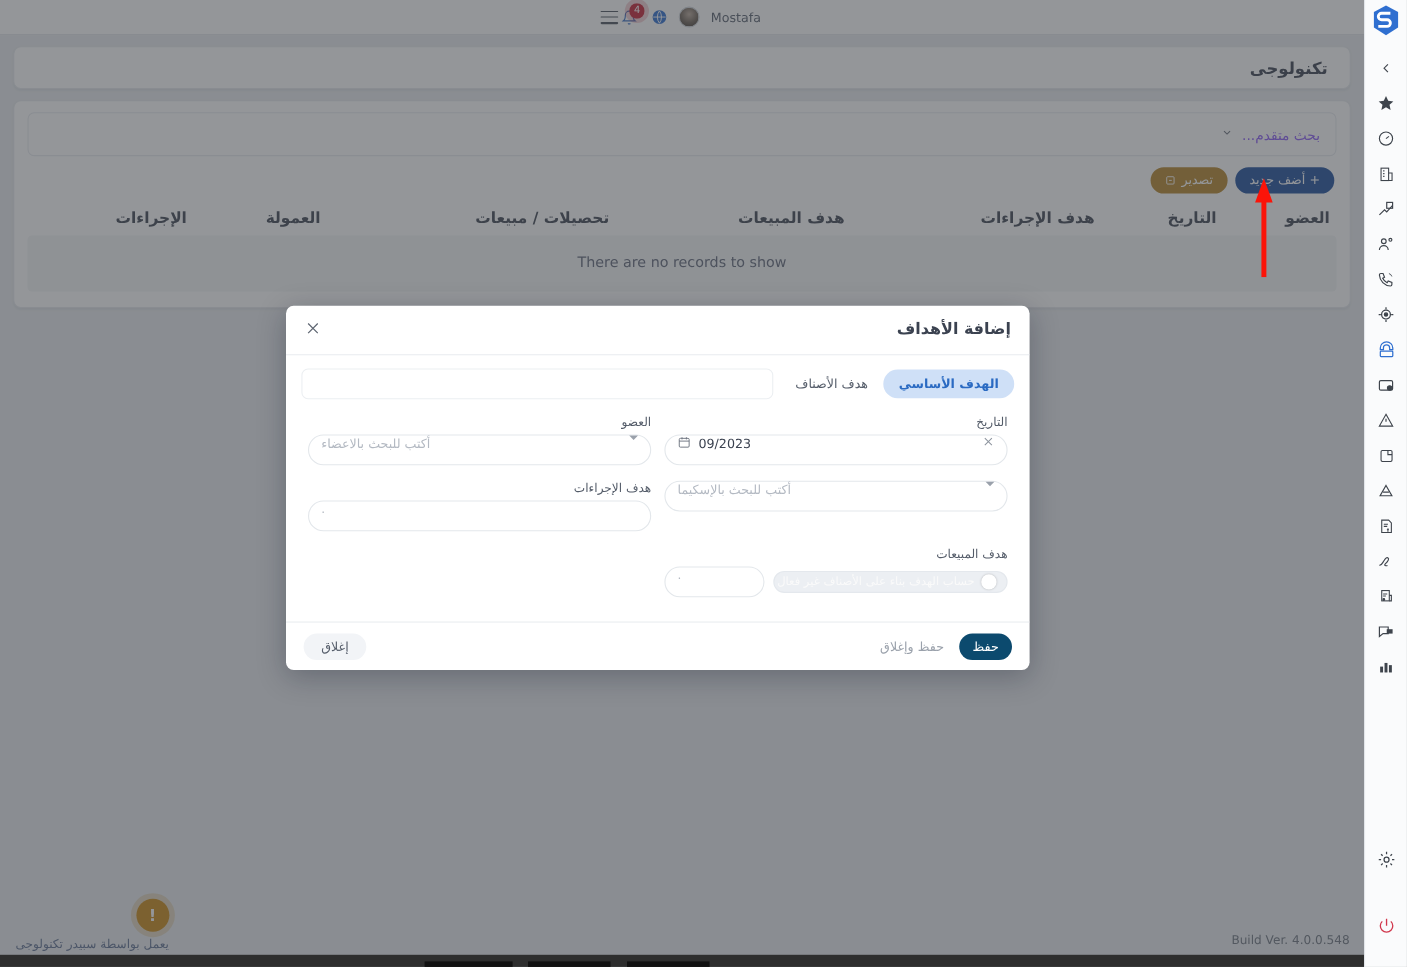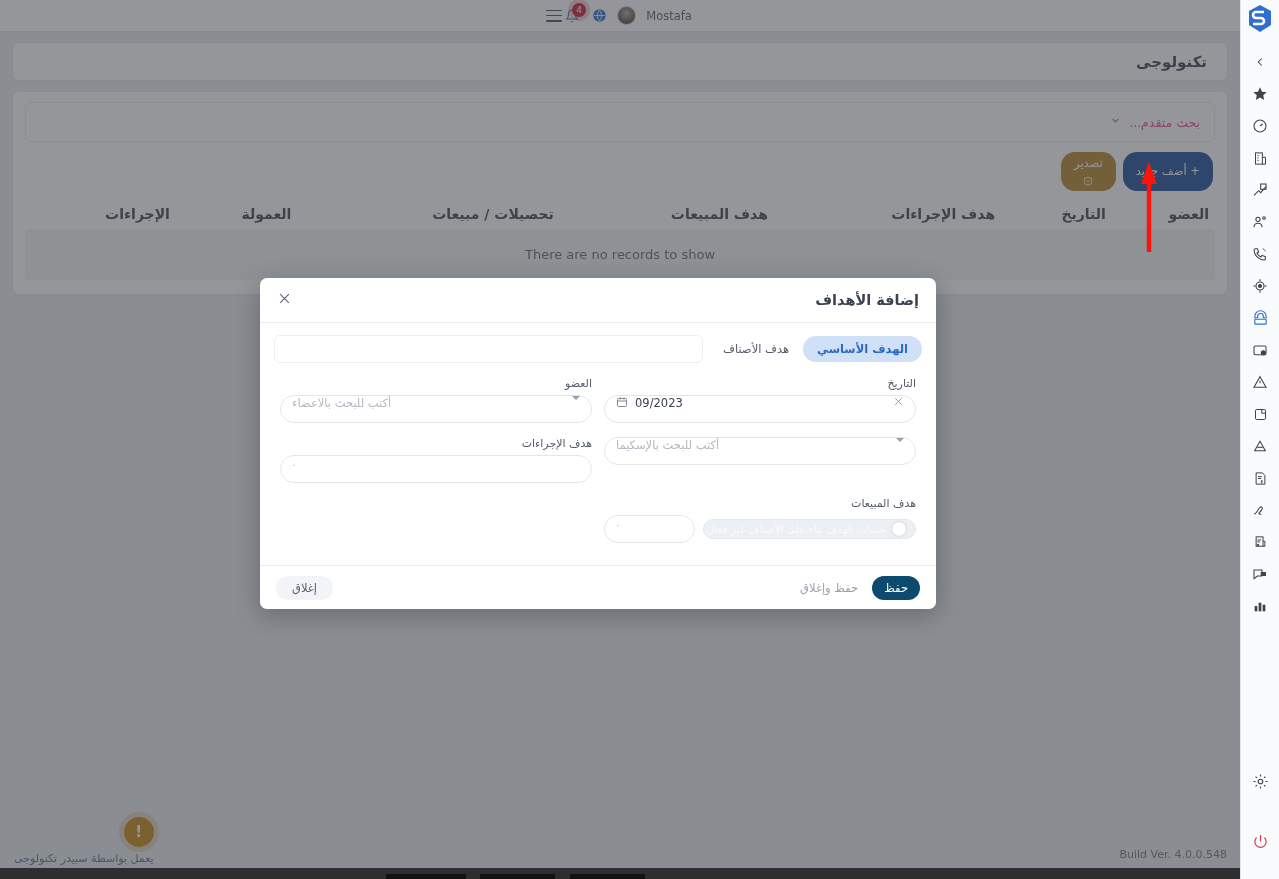--- a/index.html
+++ b/index.html
@@ -74,31 +74,31 @@
   }
   .title-card { height: 39px; display: flex; align-items: center; padding: 0 20px; margin-bottom: 10px; }
   .page-title { font-size: 15px; color: #3b4250; font-weight: 600; }
 
   .content-card { padding: 10px 12px 14px 12px; }
   .adv-search {
     border: 1px solid #e8ebef; border-radius: 6px; height: 40px;
     display: flex; align-items: center; justify-content: flex-start;
     padding: 0 14px; margin-bottom: 10px; cursor: pointer;
   }
-  .adv-search-label { font-size: 12.5px; color: #ec4899; }
+  .adv-search-label { font-size: 12.5px; color: #8b5cf6; }
   .chev { margin-right: 8px; color: #6b727d; font-size: 11px; display: inline-block; }
 
   .btn-row { display: flex; justify-content: flex-start; gap: 7px; margin-bottom: 8px; padding: 0 2px; }
   .btn {
     border: none; border-radius: 14px; font-size: 11.5px; color: #fff;
     padding: 5px 13px; cursor: pointer; display: inline-flex; align-items: center; gap: 5px;
     font-family: inherit; line-height: 1.2;
   }
   .btn-primary { background: #1d4e9c; }
-  .btn-export { background: #b6862c; flex-direction: column; }
+  .btn-export { background: #b6862c; }
 
   table.grid { width: 100%; border-collapse: collapse; }
   table.grid th {
     font-size: 14px; font-weight: 600; color: #3f4653; padding: 7px 6px;
     text-align: right; white-space: nowrap;
   }
   .empty-row td {
     background: #f3f5f7; border-radius: 4px; text-align: center;
     color: #62697a; font-size: 13px; padding: 18px 0;
   }

